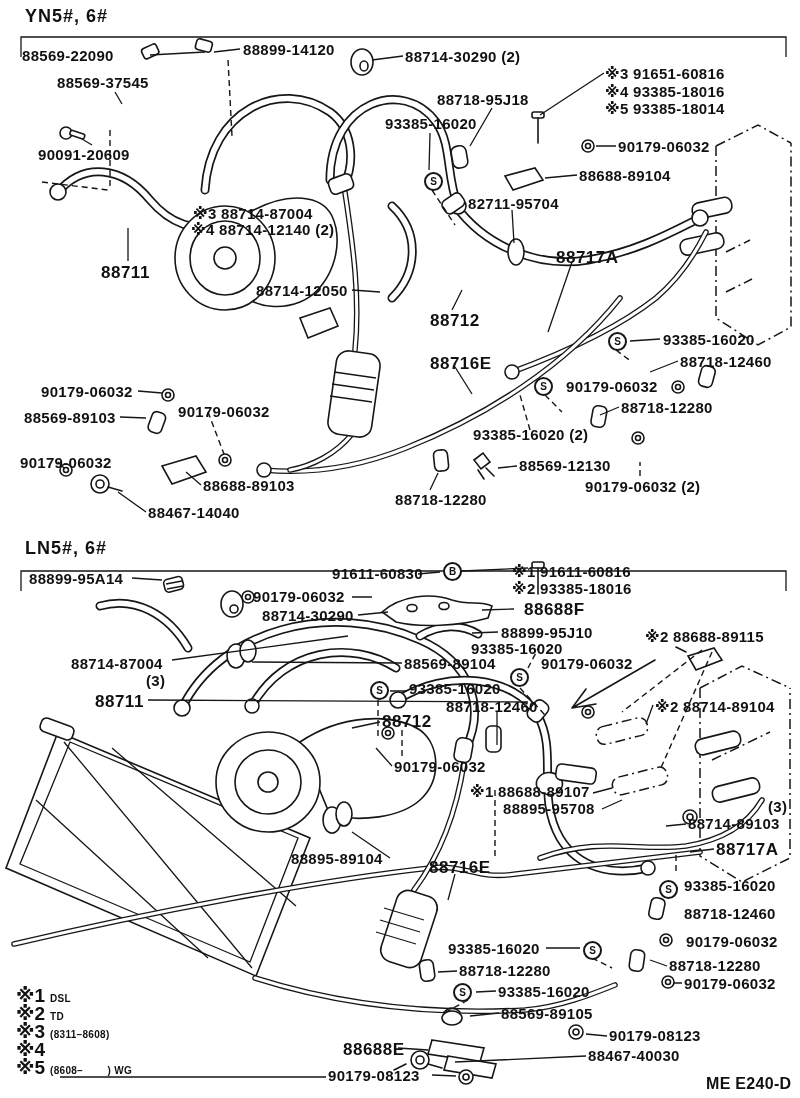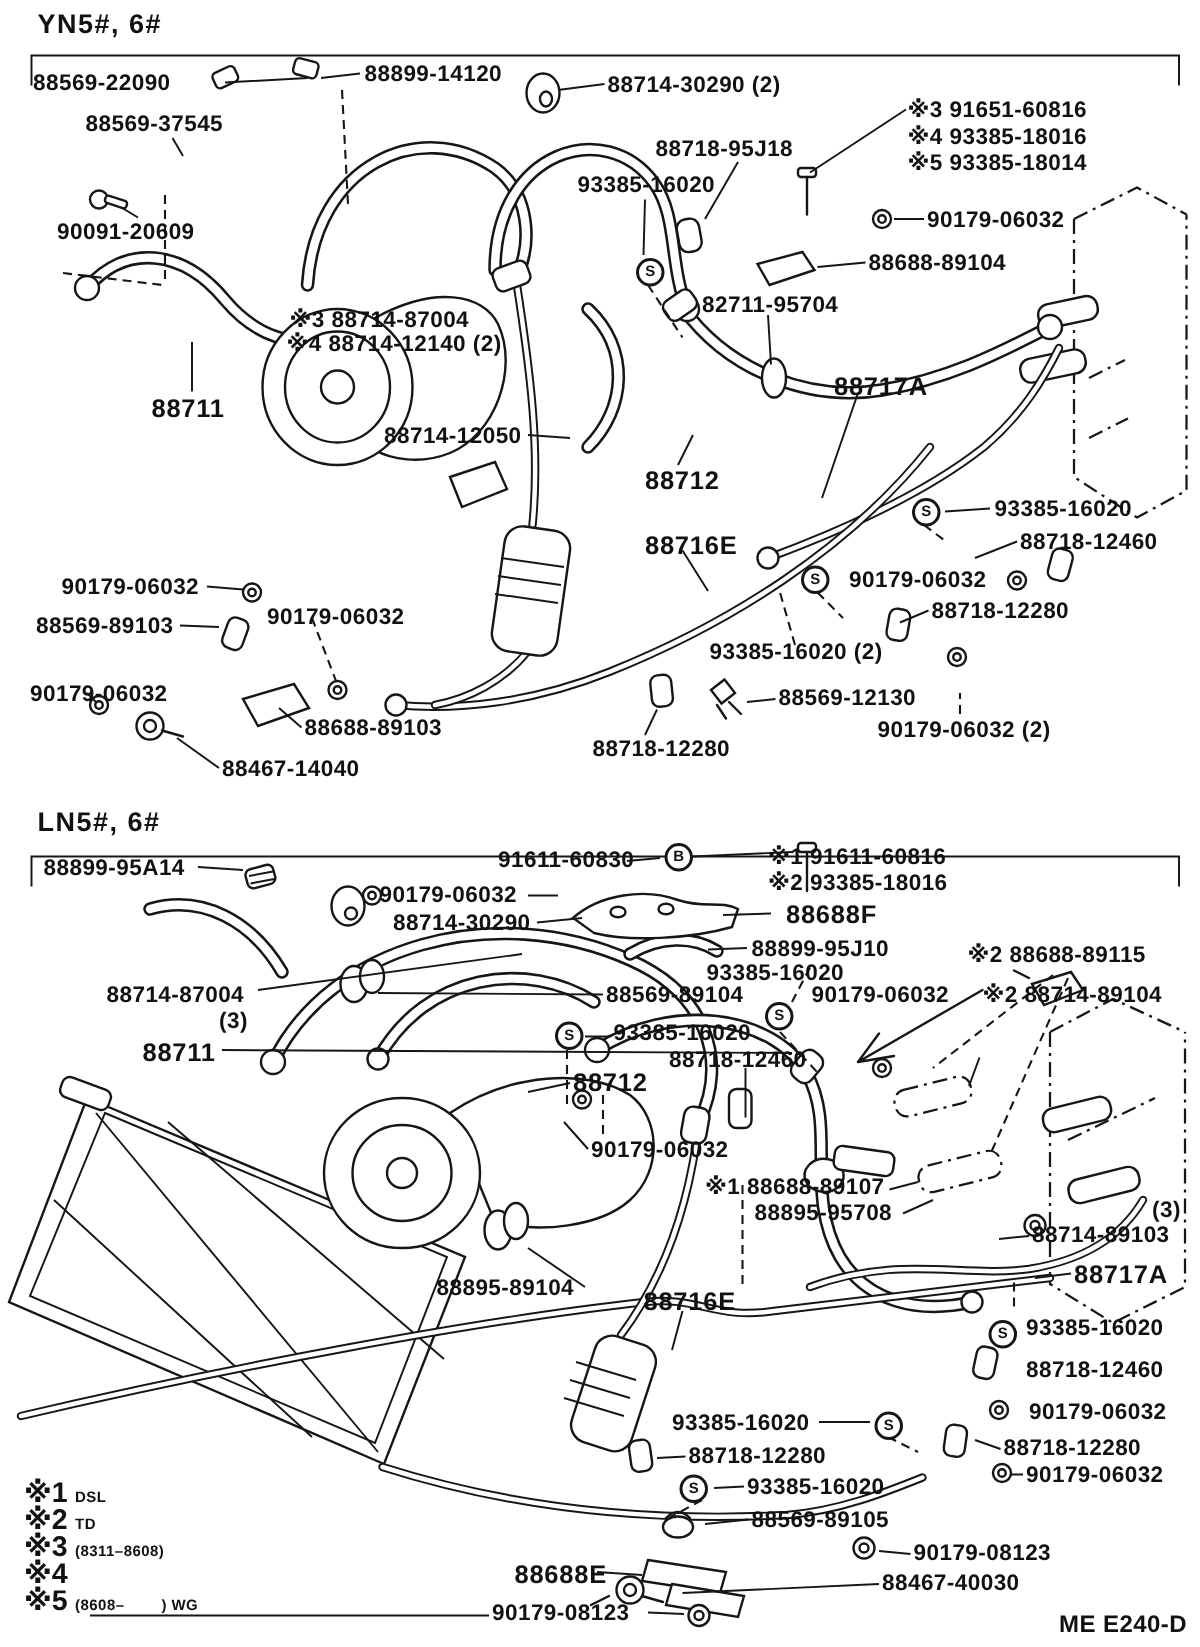--- a/index.html
+++ b/index.html
@@ -313,21 +313,21 @@
       <div class="label" style="left: 471px; top: 641px;">93385-16020</div>
       <div class="label" style="left: 645px; top: 629px;">※2 88688-89115</div>
       <div class="label" style="left: 404px; top: 656px; text-align: right;">88569-89104</div>
       <div class="label" style="left: 541px; top: 656px;">90179-06032</div>
       <div class="label" style="left: 71px; top: 656px;">88714-87004</div>
       <div class="label" style="left: 146px; top: 673px;">(3)</div>
       <div class="label big" style="left: 95px; top: 693px;">88711</div>
       <div class="label" style="left: 409px; top: 681px;">93385-16020</div>
       <div class="label" style="left: 446px; top: 699px;">88718-12460</div>
       <div class="label big" style="left: 382px; top: 713px;">88712</div>
-      <div class="label" style="left: 655px; top: 656px;">※2 88714-89104</div>
+      <div class="label" style="left: 655px; top: 699px;">※2 88714-89104</div>
       <div class="label" style="left: 394px; top: 759px;">90179-06032</div>
       <div class="label" style="left: 470px; top: 784px;">※1 88688-89107</div>
       <div class="label" style="left: 503px; top: 801px;">88895-95708</div>
       <div class="label" style="left: 768px; top: 799px;">(3)</div>
       <div class="label" style="left: 688px; top: 816px;">88714-89103</div>
       <div class="label big" style="left: 716px; top: 841px;">88717A</div>
       <div class="label" style="left: 291px; top: 851px;">88895-89104</div>
       <div class="label big" style="left: 429px; top: 859px;">88716E</div>
       <div class="label" style="left: 684px; top: 878px;">93385-16020</div>
       <div class="label" style="left: 684px; top: 906px;">88718-12460</div>

